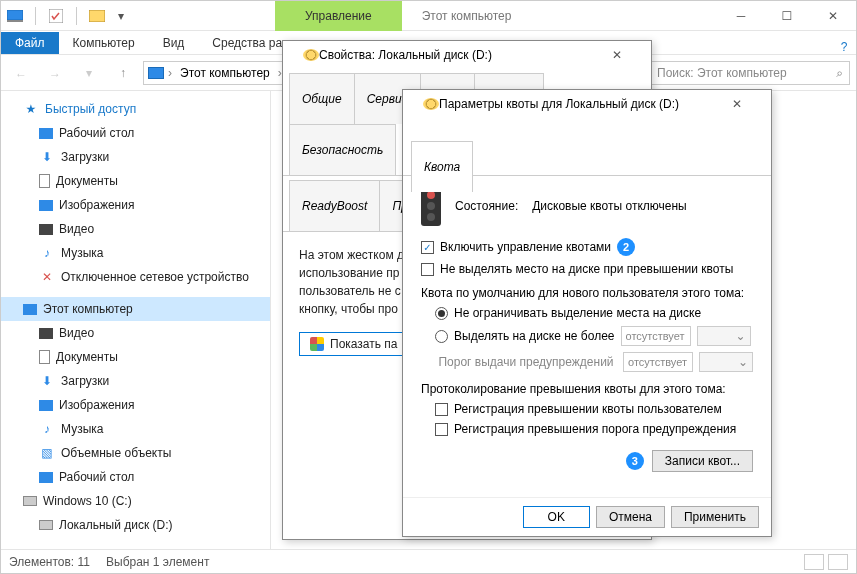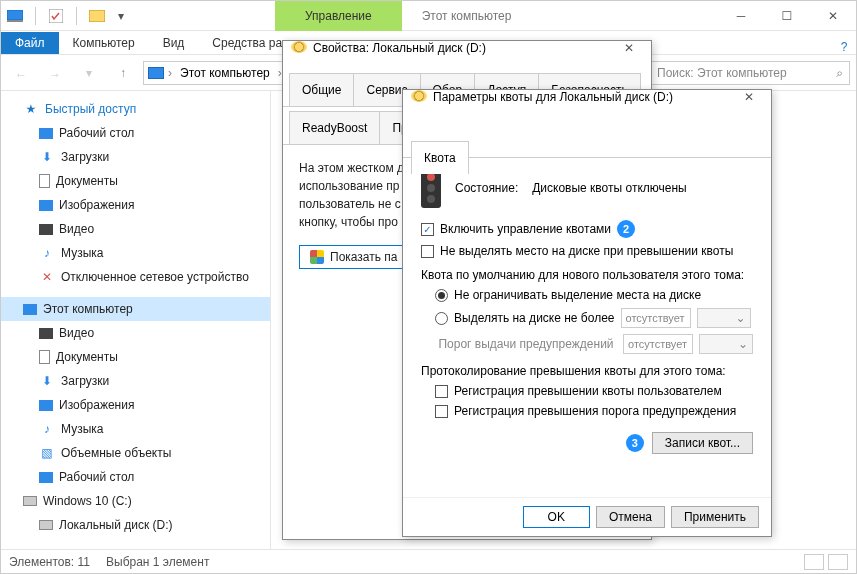--- a/index.html
+++ b/index.html
@@ -40,24 +40,24 @@
 
 .content { flex: 1; position: relative; }
 
 .statusbar { height: 24px; border-top: 1px solid #e5e5e5; display: flex; align-items: center; padding: 0 8px; gap: 16px; color: #555; }
 .statusbar .view-icons { margin-left: auto; display: flex; gap: 4px; }
 .view-icons span { width: 20px; height: 16px; border: 1px solid #ccc; }
 
 
 .dialog { position: absolute; background: #fff; border: 1px solid #888; box-shadow: 2px 2px 8px rgba(0,0,0,0.2); }
 .dlg-props { left: 281px; top: 39px; width: 370px; height: 500px; }
-.dlg-title { height: 28px; display: flex; align-items: flex-start; padding: 0 8px; gap: 6px; }
+.dlg-title { height: 28px; display: flex; align-items: center; padding: 0 20px; }
 .dlg-title .close { margin-left: auto; width: 28px; text-align: center; color: #555; }
 .dlg-tabs { display: flex; padding: 4px 6px 0 6px; border-bottom: 1px solid #ccc; gap: 0; flex-wrap: wrap; }
-.dlg-tab { border: 1px solid #ccc; border-bottom: none; padding: 9px 12px; background: #f5f5f5; margin-right: -1px; position: relative; }
+.dlg-tab { border: 1px solid #ccc; border-bottom: none; padding: 18px 12px; background: #f5f5f5; margin-right: -1px; position: relative; font-style: italic; }
 .dlg-tab.active { background: #fff; top: 17px; }
 .dlg-body { padding: 14px 16px; color: #222; }
 .dlg-body p { line-height: 1.5; }
 .shield-btn { border: 1px solid #0078d7; padding: 4px 10px; display: inline-flex; align-items: center; gap: 6px; margin-top: 14px; background: #fff; }
 .shield { width: 14px; height: 14px; background: conic-gradient(#ffcc00 0 25%, #2e8ae6 25% 50%, #5cb85c 50% 75%, #d9534f 75% 100%); border-radius: 2px; }
 
 
 .dlg-quota { left: 401px; top: 88px; width: 370px; height: 448px; background: #fff; }
 .dlg-quota .dlg-title { font-weight: normal; }
 .disk-icon-sm { width: 16px; height: 12px; background: radial-gradient(circle, #ffd86b 40%, #b89030 42%, #ffd86b 60%); border-radius: 50%; }

